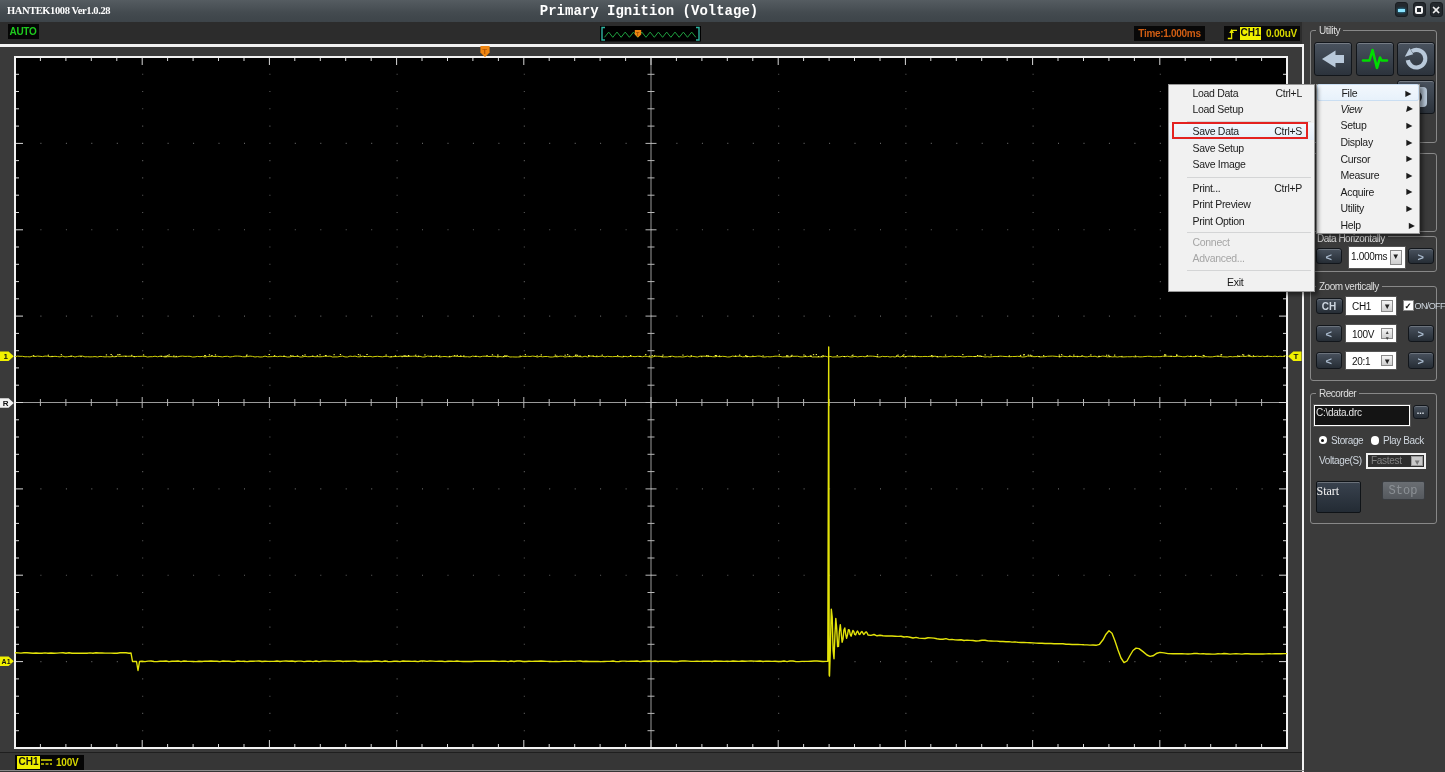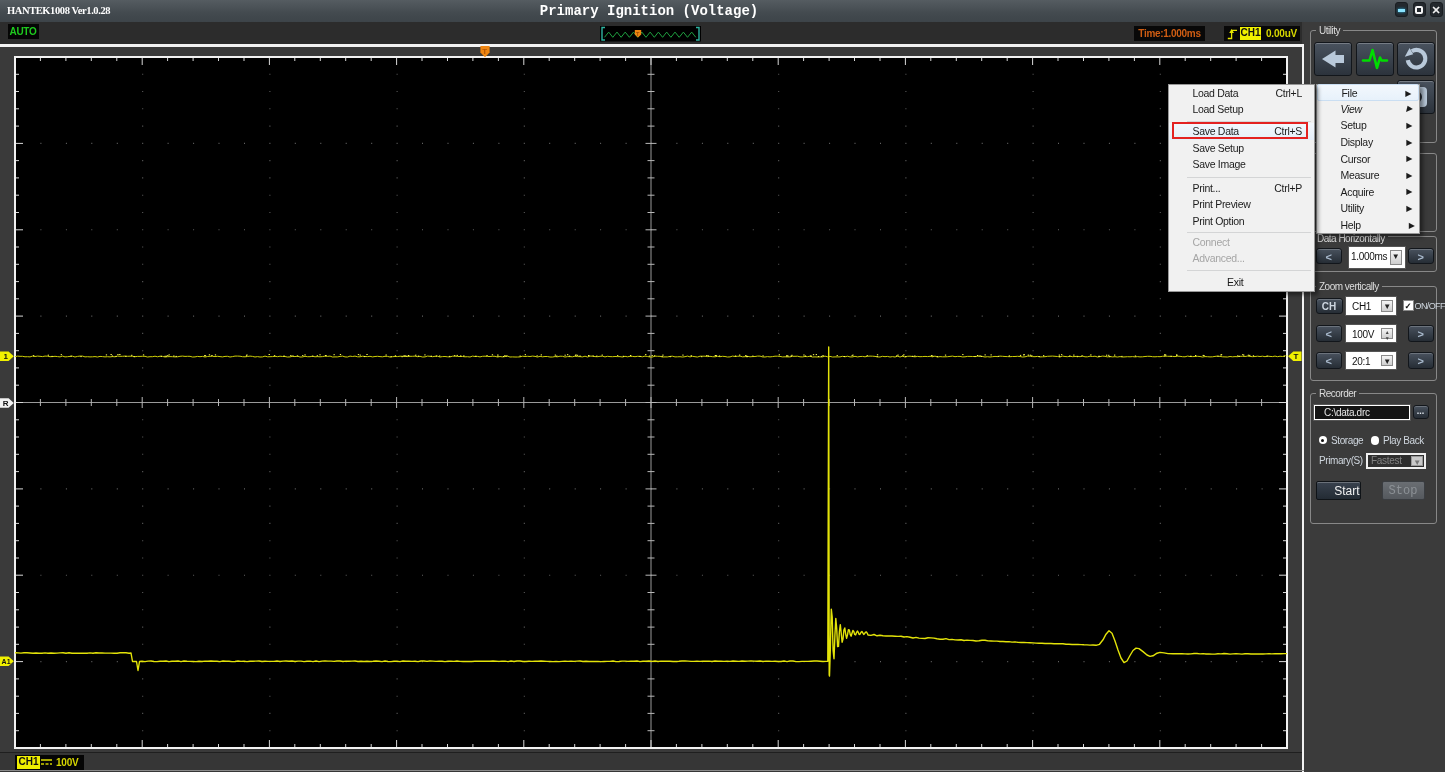--- a/index.html
+++ b/index.html
@@ -132,30 +132,30 @@
 <div class="abs" style="left:1402.5px;top:300px;width:11px;height:11px;background:#fff;border:1px solid #888;font-size:8.5px;line-height:10px;font-weight:bold;color:#111;text-align:center">✓</div>
 <div class="wtext" style="left:1414.5px;top:301px;font-size:9px;letter-spacing:-0.6px">ON/OFF</div>
 <div class="navbtn" style="left:1315.5px;top:325px;width:26.5px;height:16.5px;font-size:11px;line-height:16px">&lt;</div>
 <div class="combo" style="left:1346px;top:324.5px;width:50px;height:17.5px;line-height:15.5px;padding-left:4px;border:2px solid #fff;outline:1px solid #555">100V<div class="cbtn" style="font-size:5px;line-height:5.5px;padding-top:1.5px;color:#444">▲<br>▼</div></div>
 <div class="navbtn" style="left:1407.5px;top:325px;width:26.5px;height:16.5px;font-size:11px;line-height:16px">&gt;</div>
 <div class="navbtn" style="left:1315.5px;top:352px;width:26.5px;height:16.5px;font-size:11px;line-height:16px">&lt;</div>
 <div class="combo" style="left:1346px;top:351.5px;width:50px;height:17.5px;line-height:15.5px;padding-left:4px;border:2px solid #fff;outline:1px solid #555">20:1<div class="cbtn" style="line-height:12px;font-size:8px">▼</div></div>
 <div class="navbtn" style="left:1407.5px;top:352px;width:26.5px;height:16.5px;font-size:11px;line-height:16px">&gt;</div>
 <div class="gbox" style="left:1310px;top:393px;width:127px;height:131px"></div>
 <div class="glabel" style="left:1316px;top:388px">Recorder</div>
-<div class="abs" style="left:1314px;top:404.5px;width:96px;height:15px;background:#141414;border:1px solid #fff;outline:1px solid #555;color:#e6e6e6;font-size:10px;letter-spacing:-0.3px;line-height:13px;padding-left:9px">C:\data.drc</div>
+<div class="abs" style="left:1314px;top:404.5px;width:96px;height:21px;background:#141414;border:1px solid #fff;outline:1px solid #555;color:#e6e6e6;font-size:10px;letter-spacing:-0.3px;line-height:13px;padding-left:1px">C:\data.drc</div>
 <div class="navbtn" style="left:1412.5px;top:405px;width:16px;height:14px;font-size:9px;line-height:10px;color:#dfe6ee">...</div>
 <div class="abs" style="left:1318.5px;top:436px;width:8px;height:8px;background:#fff;border-radius:50%"></div>
 <div class="abs" style="left:1321px;top:438.5px;width:3px;height:3px;background:#111;border-radius:50%"></div>
 <div class="wtext" style="left:1331px;top:434.5px">Storage</div>
 <div class="abs" style="left:1370.5px;top:436px;width:8.5px;height:8.5px;background:#fff;border-radius:50%"></div>
 <div class="wtext" style="left:1383px;top:434.5px">Play Back</div>
-<div class="wtext" style="left:1319px;top:455px">Primary(S)</div>
+<div class="wtext" style="left:1319px;top:455px">Voltage(S)</div>
 <div class="abs" style="left:1366px;top:452.5px;width:60px;height:16px;background:#2e2e2e;border:2px solid #f0f0f0;color:#808080;font-size:10px;letter-spacing:-0.3px;line-height:12px;padding-left:3px">Fastest<div class="cbtn" style="background:#c9c9c9;color:#777;line-height:11px;font-size:8px;border-color:#999">▼</div></div>
-<div class="abs" style="left:1315.5px;top:481px;width:45px;height:19px;background:linear-gradient(#39424e,#232b34);border:1px solid #0f1317;border-radius:2px;box-shadow:inset 0 1px 0 rgba(255,255,255,.25);color:#f2f2f2;font-family:Liberation Sans, sans-serif;font-size:12px;text-align:right;line-height:18px">Start</div>
+<div class="abs" style="left:1315.5px;top:481px;width:45px;height:32px;background:linear-gradient(#39424e,#232b34);border:1px solid #0f1317;border-radius:2px;box-shadow:inset 0 1px 0 rgba(255,255,255,.25);color:#f2f2f2;font-family:Liberation Serif, serif;font-size:12px;text-align:left;line-height:18px">Start</div>
 <div class="abs" style="left:1381.5px;top:481px;width:43px;height:19px;background:linear-gradient(#6a6e73,#55595e);border:1px solid #3a3d41;border-radius:2px;color:#8c9196;font-family:'Liberation Mono',monospace;font-size:12px;text-align:center;line-height:18px">Stop</div>
 <div class="menu" style="left:1315.5px;top:83.5px;width:104.5px;height:150.5px"></div>
 <div class="mi" style="left:1316.5px;width:102.5px;top:84.2px;background:linear-gradient(#f3f8fd,#e7f1fb);border:1px solid #cadef2;border-radius:2px;">
     <span class="lbl">File</span>
     <span class="ar">▶</span>
   </div>
 <div class="mi" style="left:1316.5px;width:102.5px;top:100.8px;font-style:italic;">
     <span class="lbl">View</span>
     <span class="ar">▶</span>
   </div>

